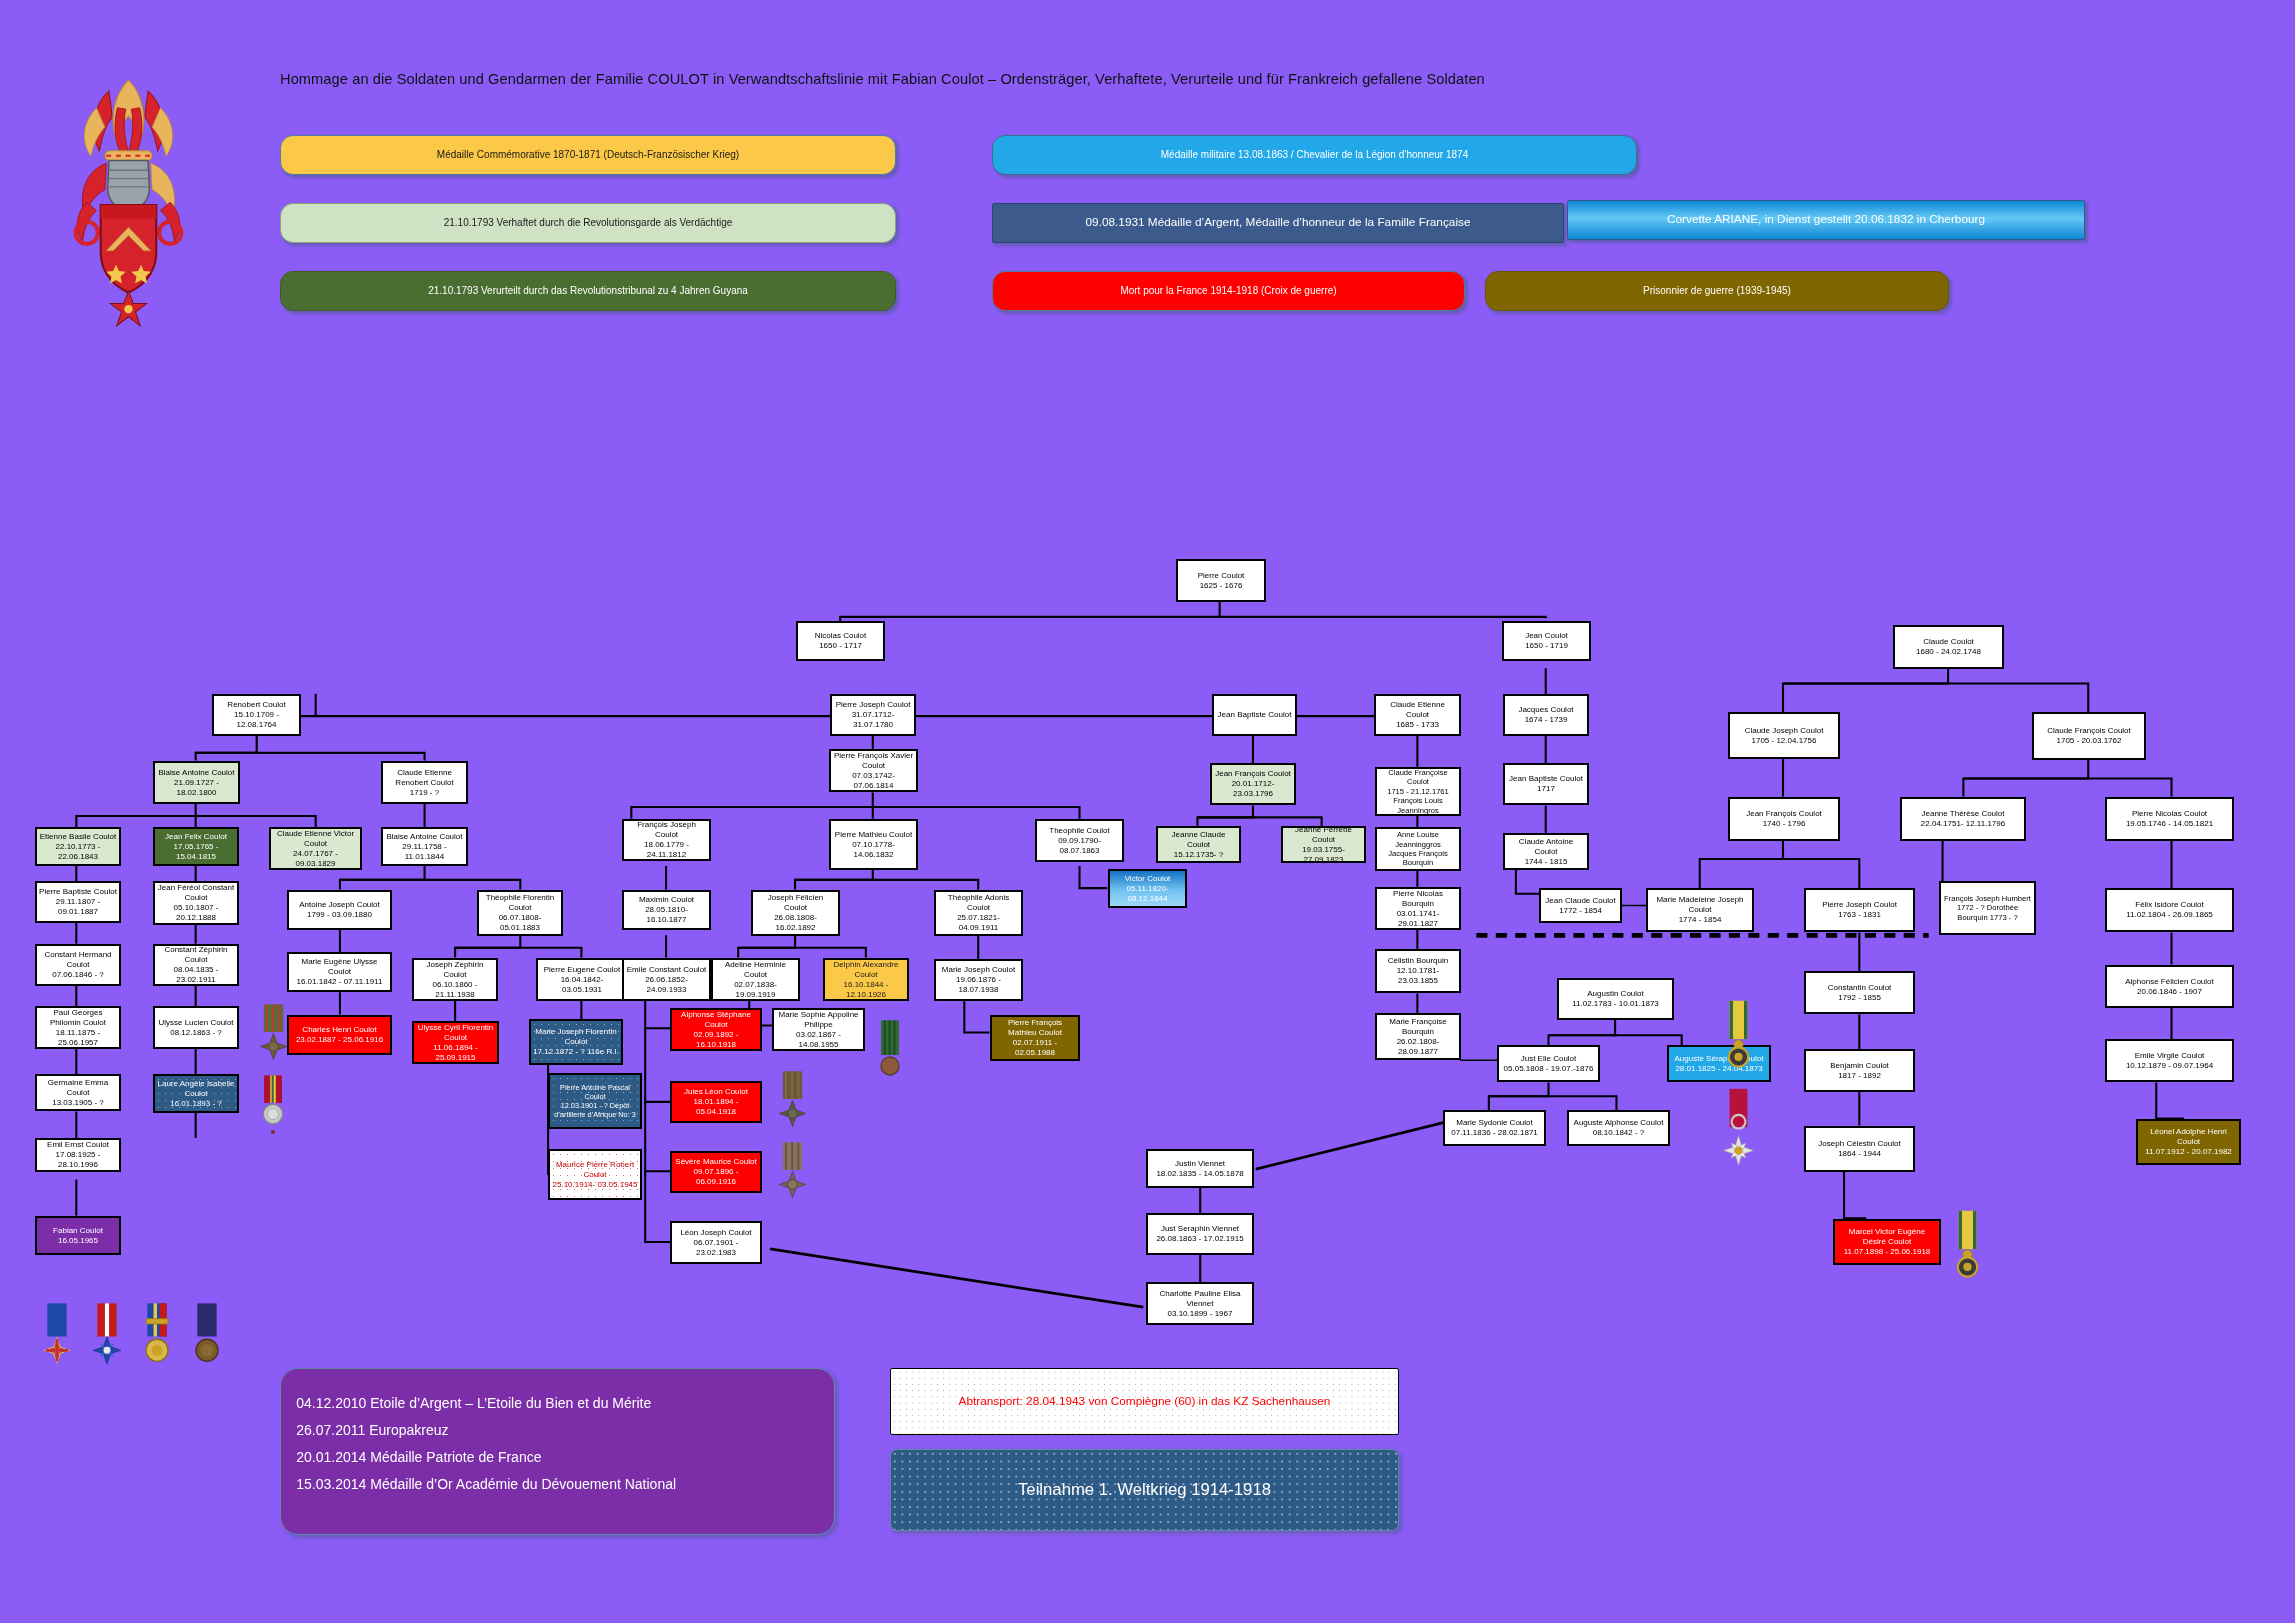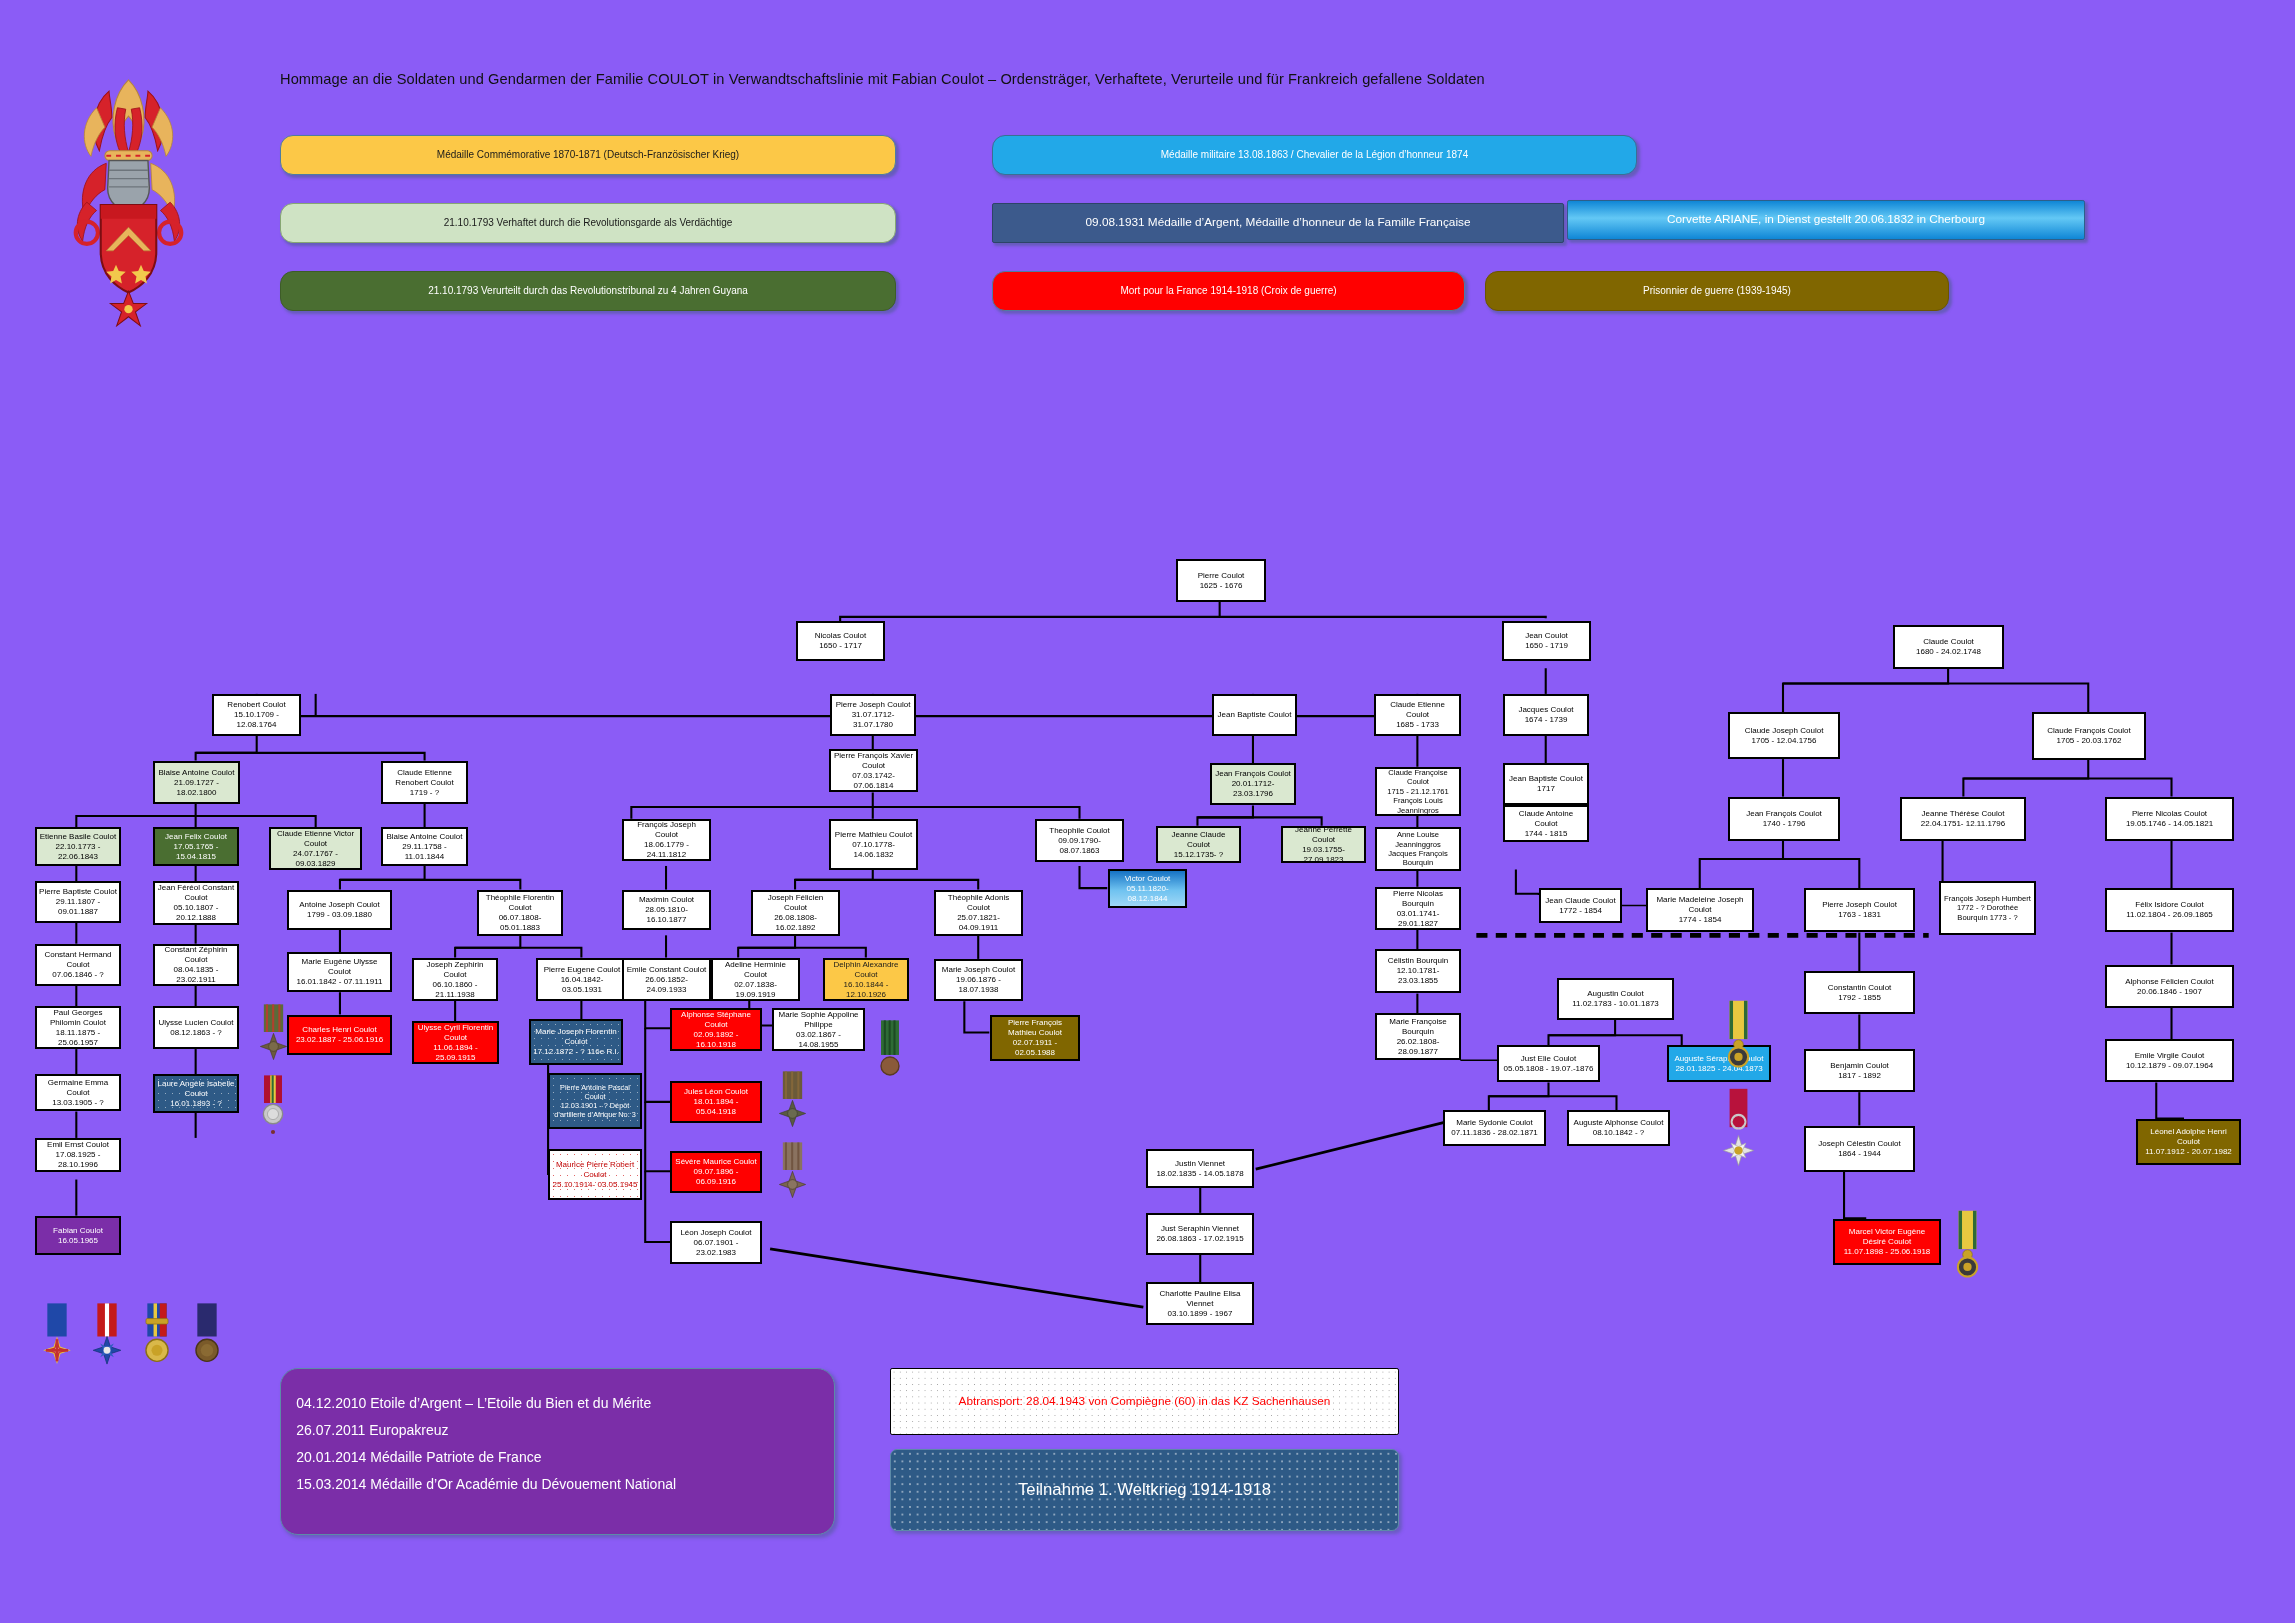--- a/index.html
+++ b/index.html
@@ -377,21 +377,21 @@
     <span class="dt">15.12.1735- ?</span>
   </div>
   <div class="node n-green" style="left:1281px;top:826px;width:85px;height:37px;">
     <span class="nm">Jeanne Perrette Coulot</span>
     <span class="dt">19.03.1755- 27.09.1823</span>
   </div>
   <div class="node" style="left:1375px;top:827px;width:86px;height:44px;font-size:7.6px;">
     <span class="nm">Anne Louise Jeanninggros</span>
     <span class="dt">Jacques François Bourquin</span>
   </div>
-  <div class="node" style="left:1503px;top:805px;width:86px;height:37px;">
+  <div class="node" style="left:1503px;top:833px;width:86px;height:37px;">
     <span class="nm">Claude Antoine Coulot</span>
     <span class="dt">1744 - 1815</span>
   </div>
   <div class="node" style="left:1646px;top:888px;width:108px;height:44px;">
     <span class="nm">Marie Madeleine Joseph Coulot</span>
     <span class="dt">1774 - 1854</span>
   </div>
   <div class="node" style="left:1804px;top:888px;width:111px;height:44px;">
     <span class="nm">Pierre Joseph Coulot</span>
     <span class="dt">1763 - 1831</span>

